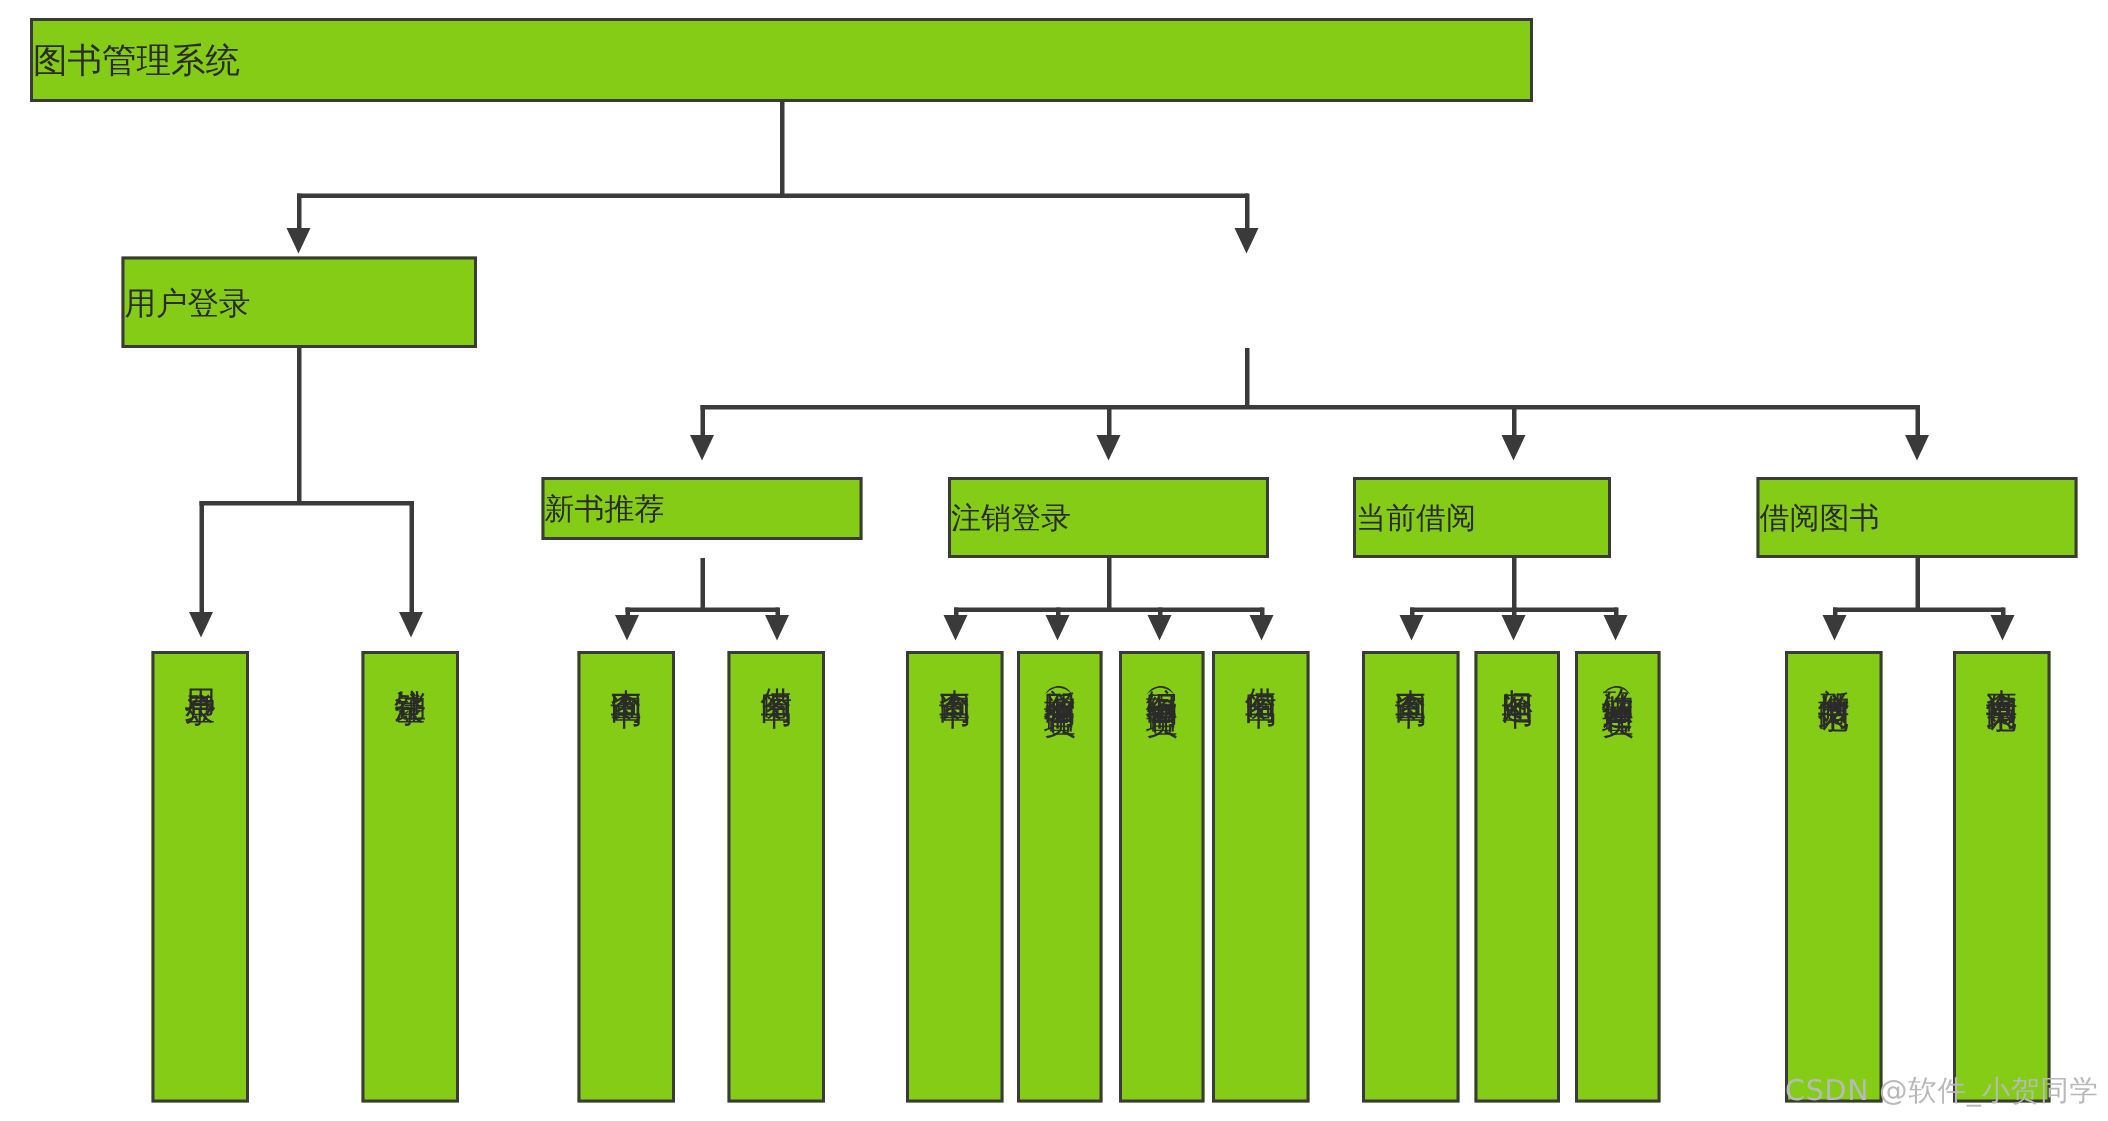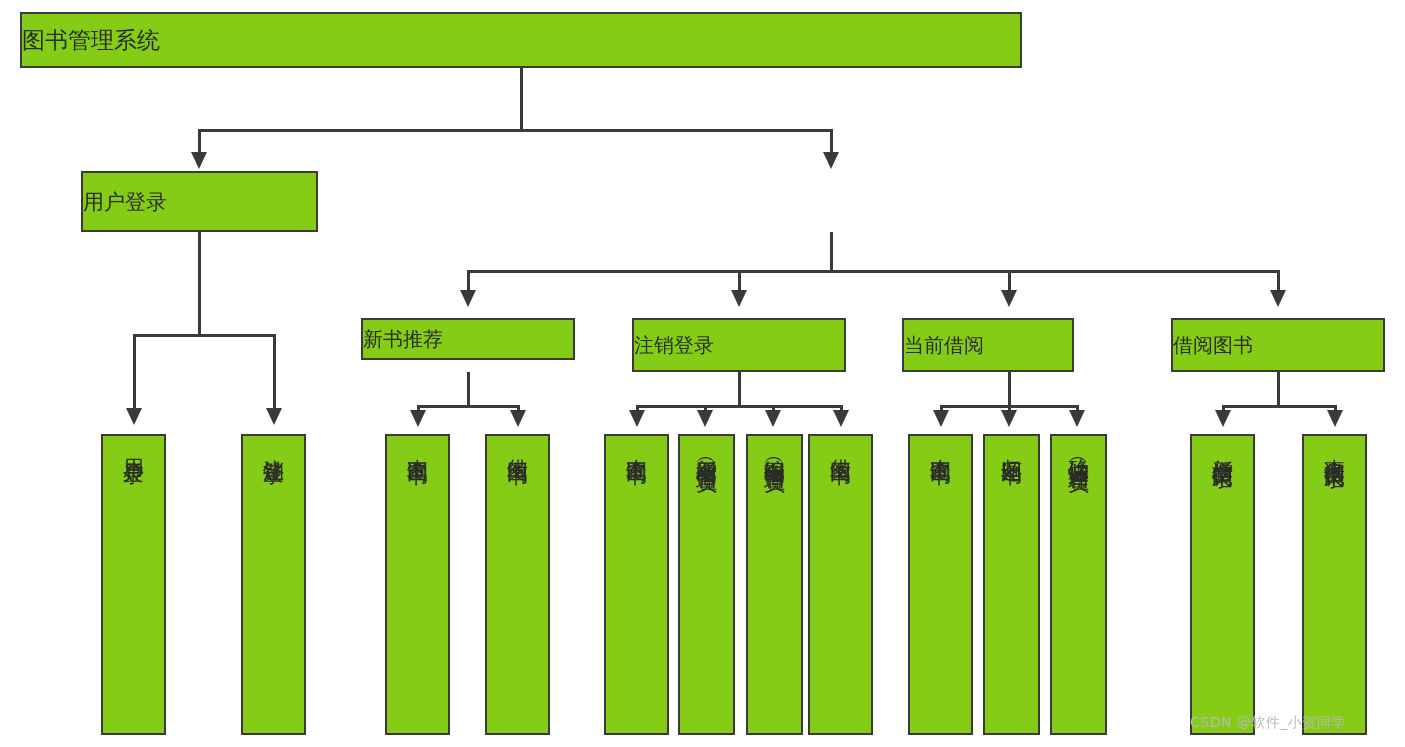--- a/index.html
+++ b/index.html
@@ -62,21 +62,21 @@
     position: absolute;
     width: 0;
     height: 0;
     border-left: 8px solid transparent;
     border-right: 8px solid transparent;
     border-top: 17px solid #3a3a3a;
   }
   .watermark {
     position: absolute;
     color: #b9b9b9;
-    font-size: 14px;
+    font-size: 19px;
     white-space: nowrap;
     letter-spacing: 0.5px;
   }
 </style>
 </head>
 <body>
 
 <div id="canvas">
 
   <div class="node root" style="left:20px; top:12px; width:1002px; height:56px;">

